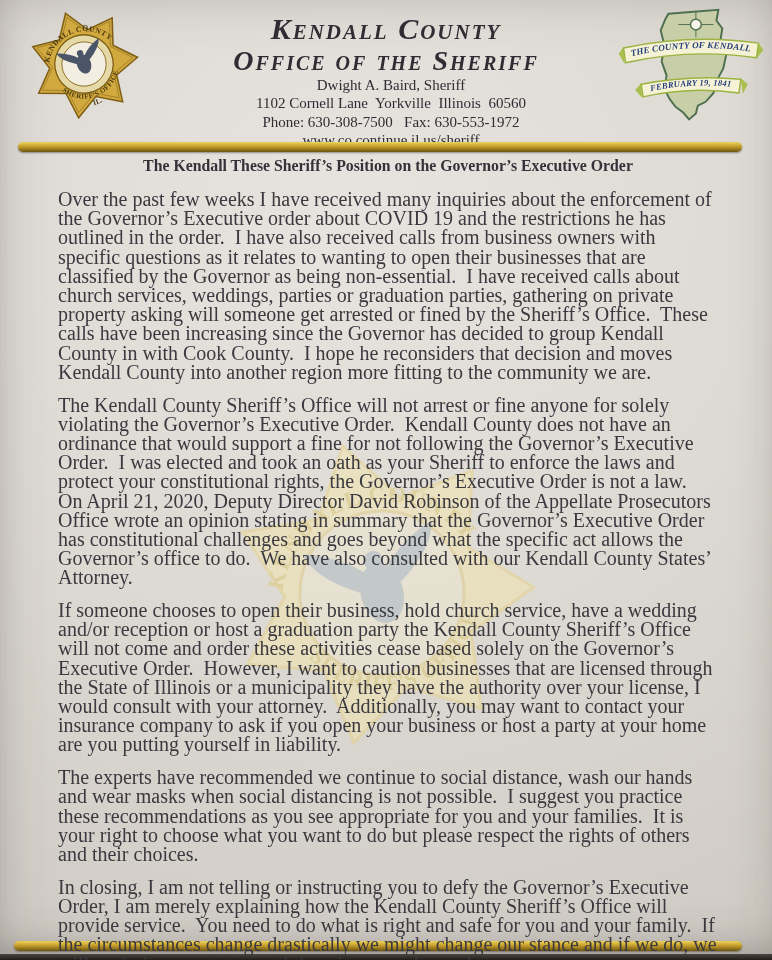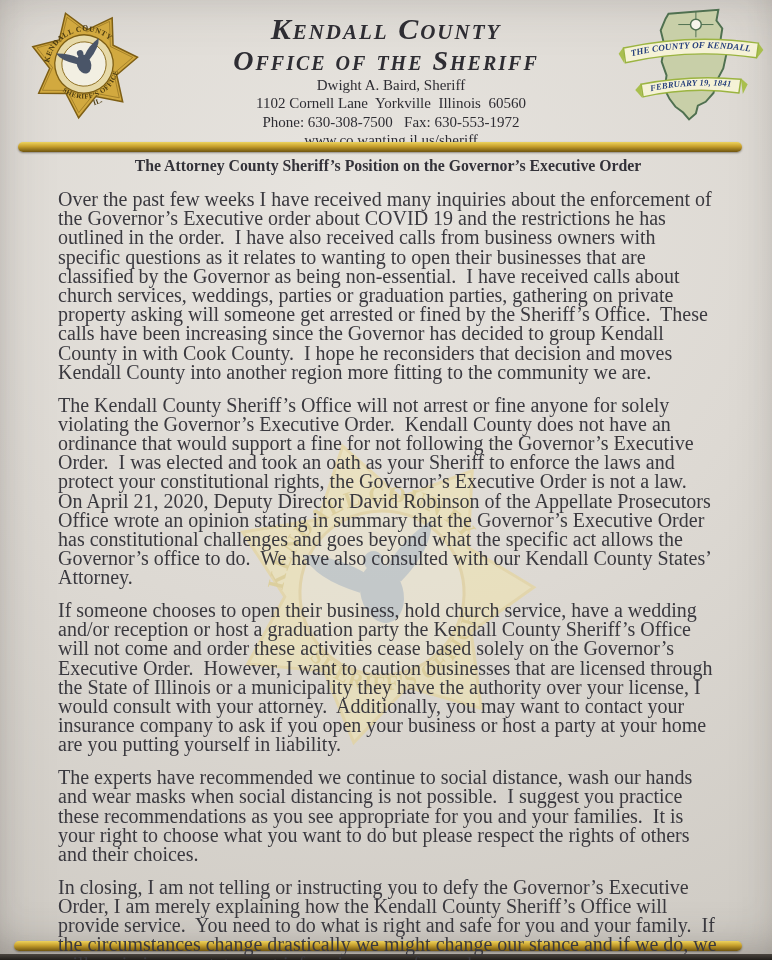--- a/index.html
+++ b/index.html
@@ -90,21 +90,21 @@
       <textPath href="#sealArcBot" startOffset="50%" text-anchor="middle">FEBRUARY 19, 1841</textPath>
     </text>
   </svg>
 
   <div class="header-text">
     <div class="org1">Kendall County</div>
     <div class="org2">Office of the Sheriff</div>
     <div class="hline">Dwight A. Baird, Sheriff</div>
     <div class="hline">1102 Cornell Lane  Yorkville  Illinois  60560</div>
     <div class="hline">Phone: 630-308-7500   Fax: 630-553-1972</div>
-    <div class="hline">www.co.wanting.il.us/sheriff</div>
+    <div class="hline">www.co.continue.il.us/sheriff</div>
   </div>
 
   <div class="rule rule-top"></div>
 
   <svg class="watermark" viewBox="0 0 100 100">
     <defs>
       <path id="wmTopArc" d="M16,54 A34,34 0 1 1 84,54" fill="none"></path>
       <path id="wmBotArc" d="M19,58 A32,32 0 0 0 81,58" fill="none"></path>
     </defs>
     <polygon points="50,0 63.9,21.2 89.1,18.8 81.2,42.9 98.7,61.1 75,69.9 71.7,95.1 50,82 28.3,95.1 25,69.9 1.3,61.1 18.8,42.9 10.9,18.8 36.1,21.2" fill="#f3e6ab" stroke="#e8d387" stroke-width="1"></polygon>
@@ -117,21 +117,21 @@
     </g>
     <text font-size="7.5" font-weight="bold" fill="#dcc66a" letter-spacing="0.6">
       <textPath href="#wmTopArc" startOffset="50%" text-anchor="middle">KENDALL COUNTY</textPath>
     </text>
     <text font-size="6.8" font-weight="bold" fill="#dcc66a" letter-spacing="0.5">
       <textPath href="#wmBotArc" startOffset="50%" text-anchor="middle">SHERIFF'S OFFICE</textPath>
     </text>
   </svg>
 
   <div class="letter">
-    <h1 class="title">The Attorney County Sheriff’s Position on the Governor’s Executive Order</h1>
+    <h1 class="title">The Kendall These Sheriff’s Position on the Governor’s Executive Order</h1>
     <p class="para">Over the past few weeks I have received many inquiries about the enforcement of the Governor’s Executive order about COVID 19 and the restrictions he has outlined in the order.  I have also received calls from business owners with specific questions as it relates to wanting to open their businesses that are classified by the Governor as being non-essential.  I have received calls about church services, weddings, parties or graduation parties, gathering on private property asking will someone get arrested or fined by the Sheriff’s Office.  These calls have been increasing since the Governor has decided to group Kendall County in with Cook County.  I hope he reconsiders that decision and moves Kendall County into another region more fitting to the community we are.</p>
     <p class="para">The Kendall County Sheriff’s Office will not arrest or fine anyone for solely violating the Governor’s Executive Order.  Kendall County does not have an ordinance that would support a fine for not following the Governor’s Executive Order.  I was elected and took an oath as your Sheriff to enforce the laws and protect your constitutional rights, the Governor’s Executive Order is not a law.  On April 21, 2020, Deputy Director David Robinson of the Appellate Prosecutors Office wrote an opinion stating in summary that the Governor’s Executive Order has constitutional challenges and goes beyond what the specific act allows the Governor’s office to do.  We have also consulted with our Kendall County States’ Attorney.</p>
     <p class="para">If someone chooses to open their business, hold church service, have a wedding and/or reception or host a graduation party the Kendall County Sheriff’s Office will not come and order these activities cease based solely on the Governor’s Executive Order.  However, I want to caution businesses that are licensed through the State of Illinois or a municipality they have the authority over your license, I would consult with your attorney.  Additionally, you may want to contact your insurance company to ask if you open your business or host a party at your home are you putting yourself in liability.</p>
     <p class="para">The experts have recommended we continue to social distance, wash our hands and wear masks when social distancing is not possible.  I suggest you practice these recommendations as you see appropriate for you and your families.  It is your right to choose what you want to do but please respect the rights of others and their choices.</p>
     <p class="para">In closing, I am not telling or instructing you to defy the Governor’s Executive Order, I am merely explaining how the Kendall County Sheriff’s Office will provide service.  You need to do what is right and safe for you and your family.  If the circumstances change drastically we might change our stance and if we do, we will again issue a statement informing you of any change.</p>
     <p class="closing">Respectfully,</p>
 
     <svg class="sig" width="450" height="80" viewBox="0 0 450 80">
       <g fill="none" stroke="#2f2d33" stroke-width="2.2" stroke-linecap="round">
         <path d="M14,76 C20,52 22,30 34,12 C42,1 47,10 40,30 C34,48 30,62 28,72"></path>

